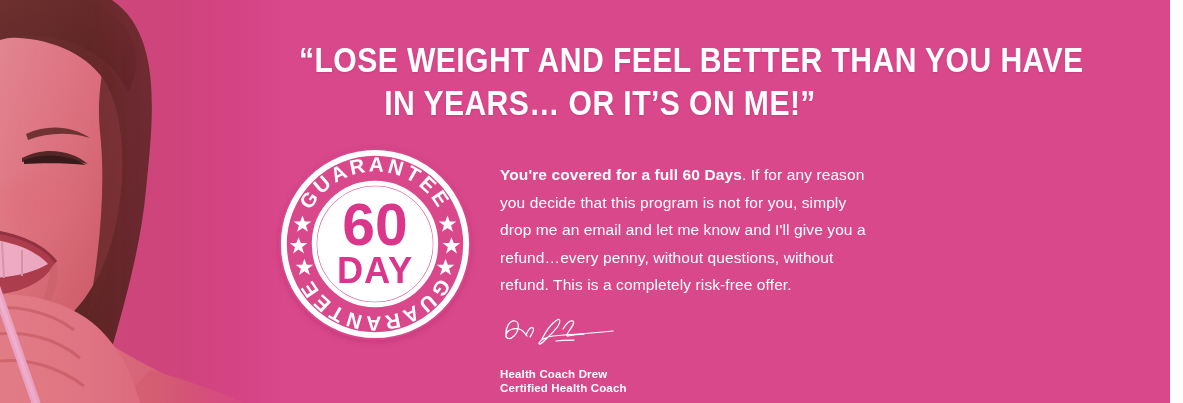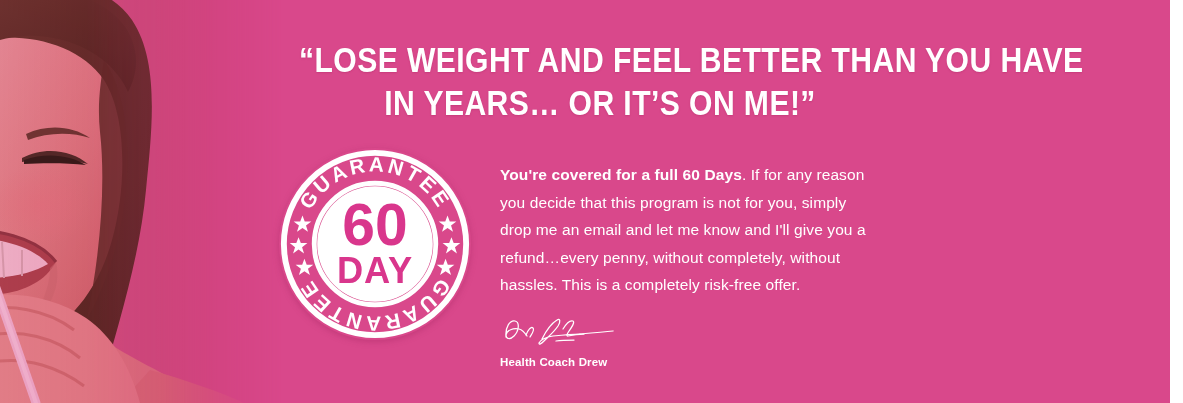--- a/index.html
+++ b/index.html
@@ -74,21 +74,21 @@
   }
   .copy p b{ font-weight:700; }
 
   .sig{
     margin-top:14px;
     width:130px; height:34px;
   }
   .sig svg{ display:block; width:130px; height:34px; }
 
   .byline{
-    margin-top:8px;
+    margin-top:20px;
     color:#ffffff;
     font-size:11.5px;
     font-weight:700;
     line-height:14.5px;
     letter-spacing:.15px;
   }
   .byline span{ display:block; }
 </style>
 </head>
 <body>
@@ -192,33 +192,34 @@
         <use href="#starShape" x="0" y="0" transform="translate(178,102)"></use>
         <use href="#starShape" x="0" y="0" transform="translate(172,124)"></use>
       </g>
 
       <text x="100" y="101" text-anchor="middle" font-family="'Liberation Sans Narrow','Liberation Sans',sans-serif" font-size="60" font-weight="700" fill="#d9368c">60</text>
       <text x="100" y="140" text-anchor="middle" font-family="'Liberation Sans Narrow','Liberation Sans',sans-serif" font-size="37" font-weight="700" fill="#d9368c" letter-spacing="1">DAY</text>
     </svg>
   </div>
 
   <div class="copy">
-    <p><b>You're covered for a full 60 Days</b><span>. If for any reason you decide that this program is not for you, simply drop me an email and let me know and I'll give you a refund…every penny, without completely, without hassles. This is a completely risk-free offer.</span></p>
+    <p><b>You're covered for a full 60 Days</b><span>. If for any reason you decide that this program is not for you, simply drop me an email and let me know and I'll give you a refund…every penny, without questions, without refund. This is a completely risk-free offer.</span></p>
 
     <div class="sig">
       <svg viewBox="0 0 130 34" aria-hidden="true">
         <g fill="none" stroke="#ffffff" stroke-width="1.25" stroke-linecap="round" stroke-linejoin="round">
           <path d="M6,24 C5,14 10,7 15,8 C20,9 19,18 14,23 C10,27 6,26 6,22 C7,17 13,15 19,16 C23,17 25,20 27,23"></path>
           <path d="M26,22 C28,17 31,13 33,15 C35,17 31,22 30,24"></path>
           <path d="M42,26 C46,18 52,10 57,7 C60,5 61,8 58,13 C54,19 48,24 44,28 C41,31 39,32 39,30 C40,27 46,24 53,23 C62,22 72,21 80,21"></path>
           <path d="M63,16 C66,11 70,7 73,8 C75,9 72,14 69,18 C67,21 66,23 68,23 C72,22 78,21 84,21"></path>
           <path d="M80,21 C92,20 104,19 113,18"></path>
           <path d="M56,28 C62,27 68,27 74,27"></path>
         </g>
       </svg>
     </div>
 
     <div class="byline">
       <span>Health Coach Drew</span>
+      <span>Certified Health Coach</span>
     </div>
   </div>
 
 </div>
 
 </body></html>

